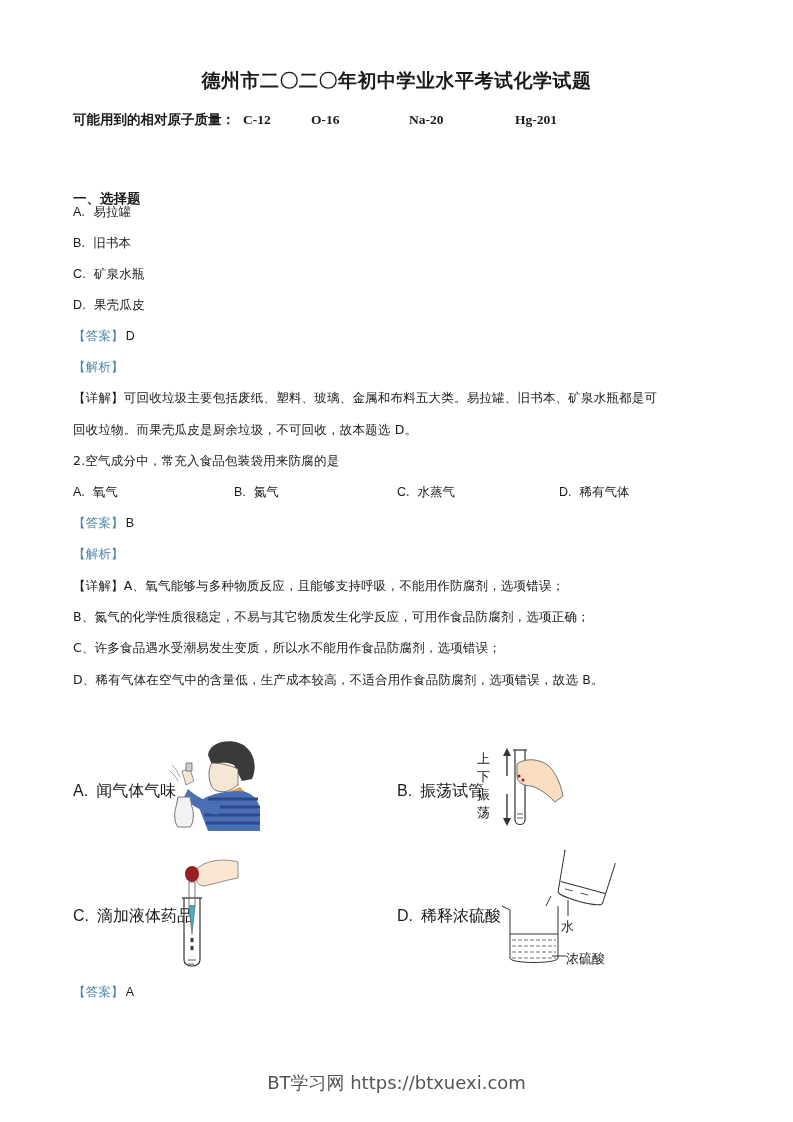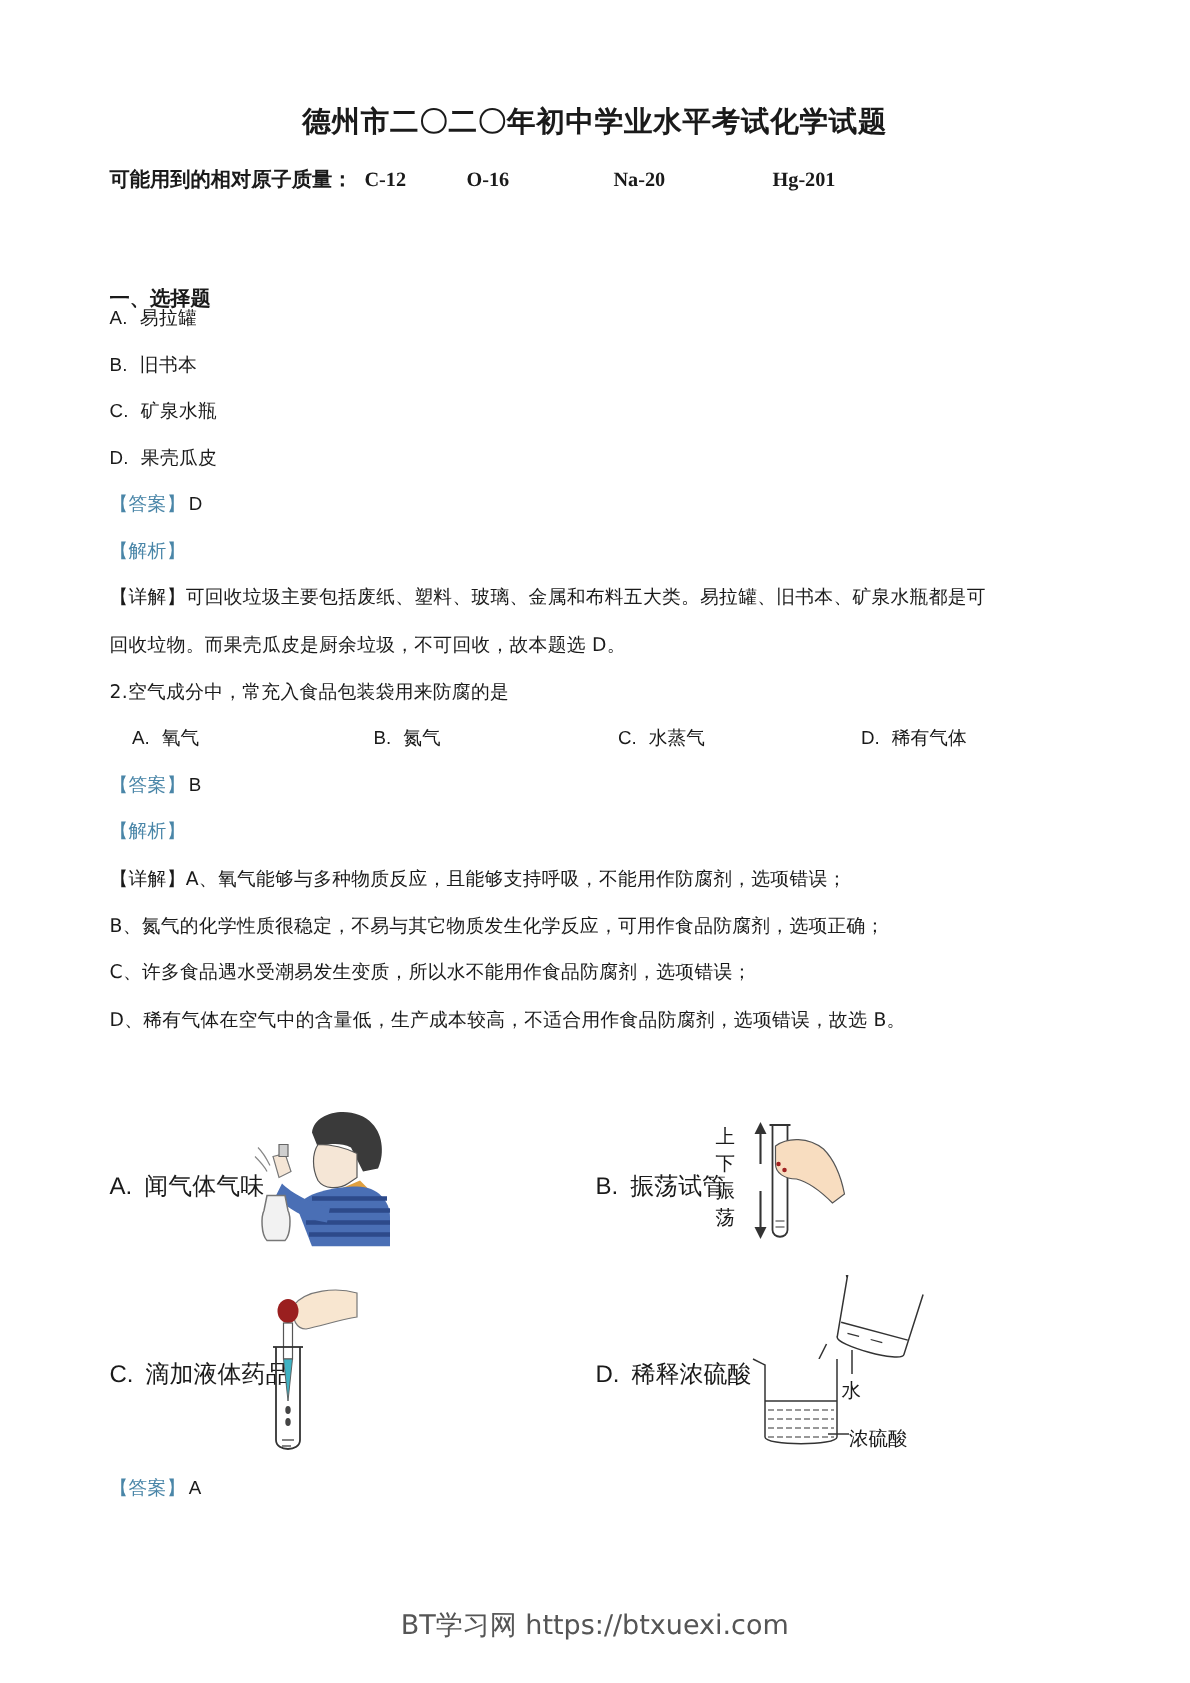--- a/index.html
+++ b/index.html
@@ -30,21 +30,21 @@
     }
     .line {
       position: absolute; left: 73px; font-size: 12.5px; white-space: nowrap;
       font-family: "DejaVu Sans", "Liberation Sans", sans-serif;
       letter-spacing: 0.2px;
     }
     .opt-letter { font-family: "Liberation Sans", sans-serif; margin-right: 8px; }
     .tag { color: #4a86a8; }
     .ans-val { font-family: "Liberation Sans", sans-serif; margin-left: 2px; }
     .row4 { position: absolute; left: 73px; font-size: 12.5px; white-space: nowrap;
-      font-family: "DejaVu Sans", "Liberation Sans", sans-serif; margin-left: 15px; }
+      font-family: "DejaVu Sans", "Liberation Sans", sans-serif; }
     .row4 span.opt { position: absolute; white-space: nowrap; }
     .figlabel { position: absolute; font-size: 16px; white-space: nowrap;
       font-family: "DejaVu Sans", "Liberation Sans", sans-serif; }
     .fig { position: absolute; }
     .footer {
       position: absolute; left: 0; right: 0; top: 1071px; text-align: center;
       font-family: "DejaVu Sans", "Liberation Sans", sans-serif;
       font-size: 18px; color: #555555;
     }
   </style>

